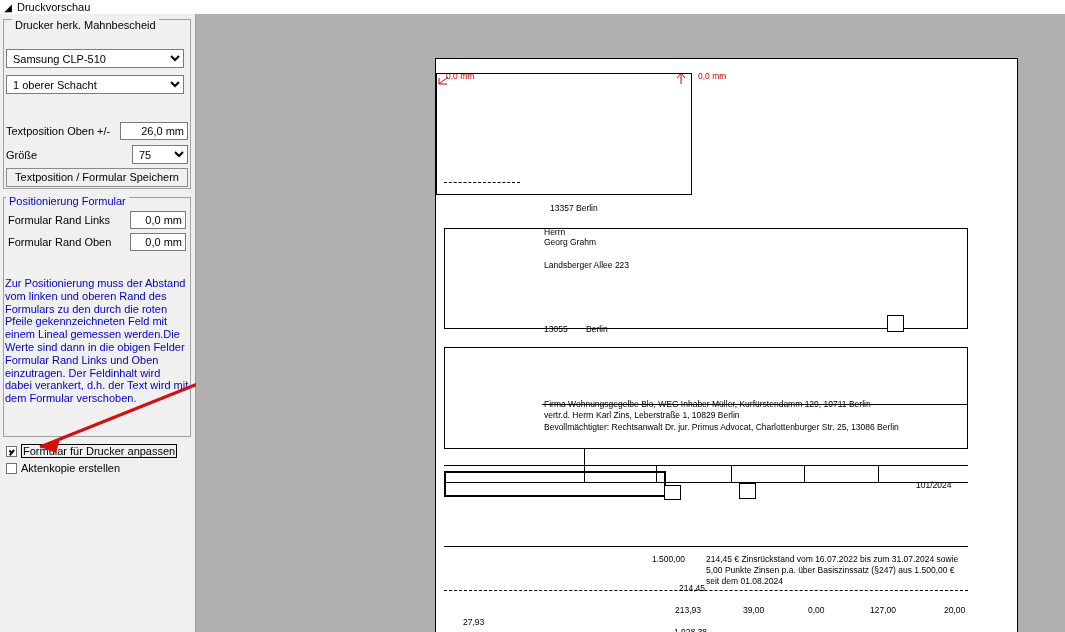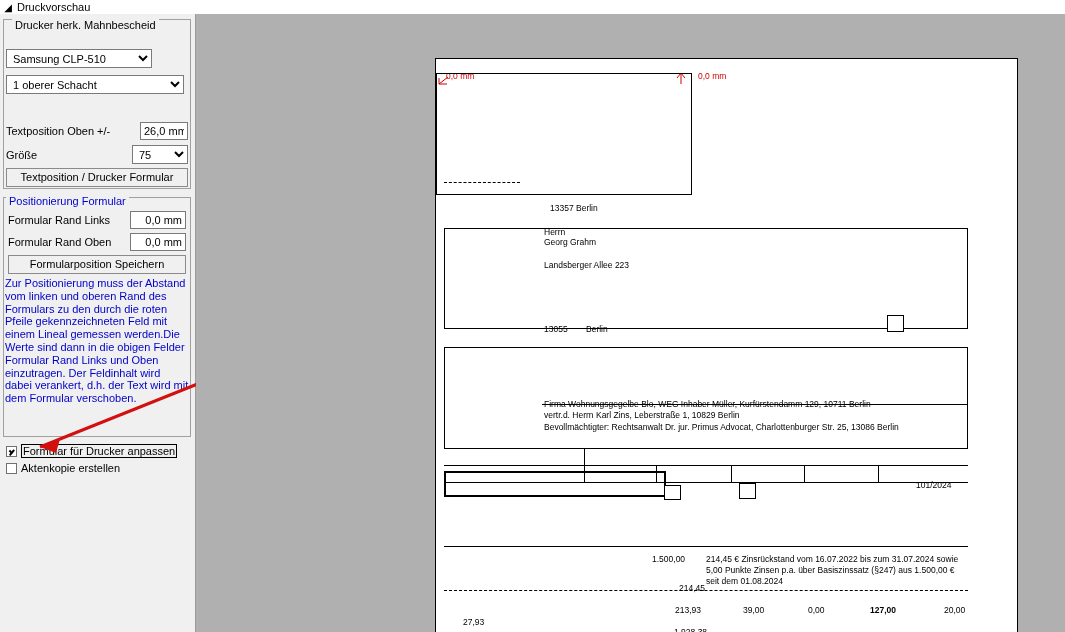--- a/index.html
+++ b/index.html
@@ -118,65 +118,62 @@
   <span>Druckvorschau</span>
 </div>
 
 <div class="left-panel">
 
   <div class="group" style="top:5px;height:170px;">
     <span class="group-legend">Drucker herk. Mahnbescheid</span>
   </div>
 
   <div class="row" style="left:6px;top:35px;">
-    <select class="combo" style="width:146px;">
+    <select class="combo" style="width:178px;">
       <option>Samsung CLP-510</option>
     </select>
   </div>
 
   <div class="row" style="left:6px;top:61px;">
     <select class="combo" style="width:178px;">
       <option>1 oberer Schacht</option>
     </select>
   </div>
 
 
   <div class="row" style="left:6px;top:108px;width:182px;justify-content:space-between;">
     <span>Textposition Oben +/-</span>
-    <input class="txt" style="width: 48px;" value="26,0 mm">
+    <input class="txt" style="width: 68px;" value="26,0 mm">
   </div>
 
   <div class="row" style="left:6px;top:131px;width:182px;justify-content:space-between;">
     <span>Größe</span>
     <select class="combo" style="width:56px;">
       <option>75</option>
     </select>
   </div>
 
   <div class="btn" style="position:absolute;left:6px;top:154px;width:182px;height:19px;line-height:17px;">
-    <span>Textposition / Drucker Formular</span>
+    <span>Textposition / Formular Speichern</span>
   </div>
 
   <div class="group" style="top:183px;height:240px;">
   </div>
   <span class="bluehdr" style="position:absolute;left:6px;top:181px;background:#f0f0f0;padding:0 3px;">Positionierung Formular</span>
 
   <div class="row" style="left:8px;top:197px;width:178px;justify-content:space-between;">
     <span>Formular Rand Links</span>
     <input class="txt" style="width: 56px;" value="0,0 mm">
   </div>
 
   <div class="row" style="left:8px;top:219px;width:178px;justify-content:space-between;">
     <span>Formular Rand Oben</span>
     <input class="txt" style="width: 56px;" value="0,0 mm">
   </div>
 
-  <div class="btn" style="position:absolute;left:8px;top:241px;width:178px;height:19px;line-height:17px;">
-    <span>Formularposition Speichern</span>
-  </div>
 
   <div class="bluetext" style="position:absolute;left:5px;top:263px;width:184px;">Zur Positionierung muss der Abstand vom linken und oberen Rand des Formulars zu den durch die roten Pfeile gekennzeichneten Feld mit einem Lineal gemessen werden.Die Werte sind dann in die obigen Felder Formular Rand Links und Oben einzutragen. Der Feldinhalt wird dabei verankert, d.h. der Text wird mit dem Formular verschoben.</div>
 
   <div class="chk" style="position:absolute;left:6px;top:430px;">
     <span class="box checked"></span>
     <span class="lbl-boxed">Formular für Drucker anpassen</span>
   </div>
 
   <div class="chk" style="position:absolute;left:6px;top:448px;">
     <span class="box"></span>
@@ -236,17 +233,17 @@
     <div class="pgline" style="left:8px;top:487px;width:524px;height:1px;"></div>
     <span class="pg" style="left:216px;top:495px;">1.500,00</span>
     <div class="pg" style="left:270px;top:495px;width:262px;white-space:normal;line-height:11px;">214,45 € Zinsrückstand vom 16.07.2022 bis zum 31.07.2024 sowie 5,00 Punkte Zinsen p.a. über Basiszinssatz (§247) aus 1.500,00 € seit dem 01.08.2024</div>
     <span class="pg" style="left:243px;top:524px;">214,45</span>
     <div class="dashed" style="left:8px;top:531px;width:524px;"></div>
 
     <span class="pg" style="left:27px;top:558px;">27,93</span>
     <span class="pg" style="left:239px;top:546px;">213,93</span>
     <span class="pg" style="left:307px;top:546px;">39,00</span>
     <span class="pg" style="left:372px;top:546px;">0,00</span>
-    <span class="pg" style="left:434px;top:546px;font-weight:bold;">127,00</span>
+    <span class="pg" style="left:434px;top:546px;">127,00</span>
     <span class="pg" style="left:508px;top:546px;">20,00</span>
     <span class="pg" style="left:238px;top:568px;">1.928,38</span>
   </div>
 </div>
 
 </body></html>

